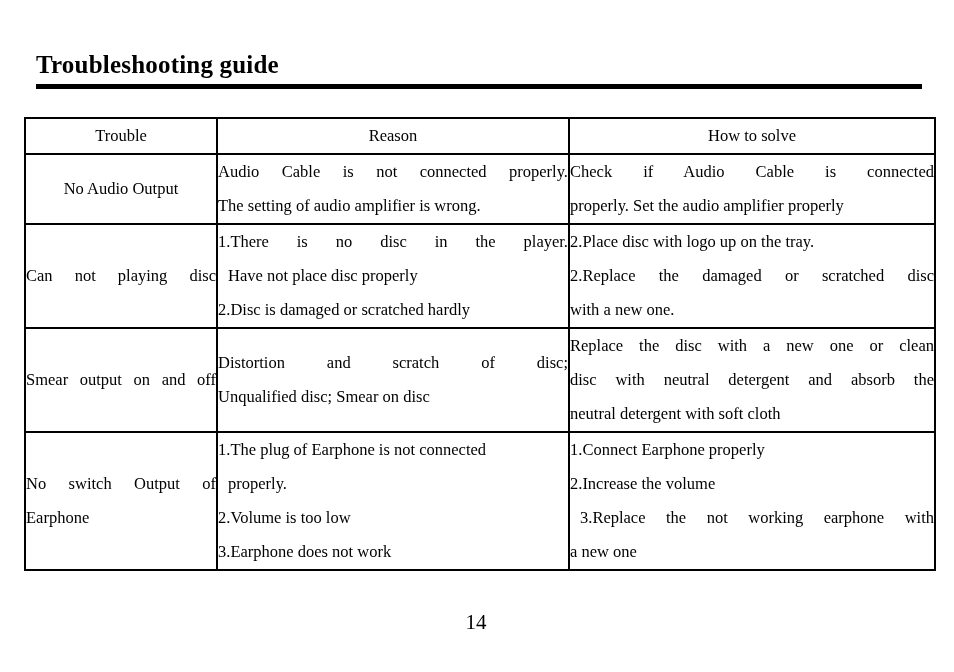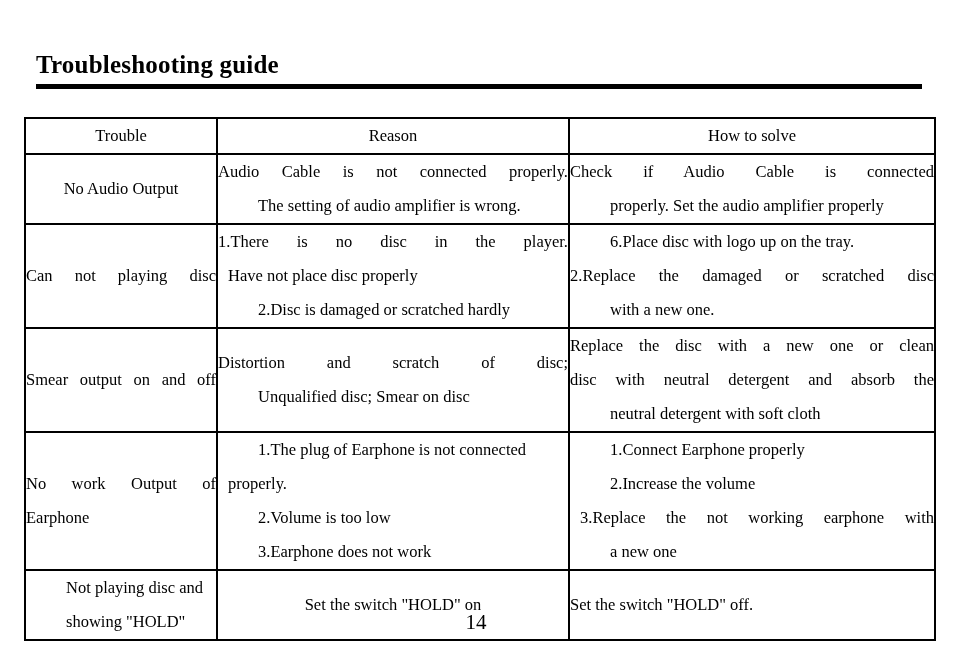--- a/index.html
+++ b/index.html
@@ -76,21 +76,21 @@
     padding: 4px 10px 4px 10px;
   }
   .cell-pad-l {
     padding: 4px 8px 4px 12px;
   }
   .jfull {
     text-align: justify;
     text-align-last: justify;
   }
   .center { text-align: center; }
-  .left { text-align: left; padding-left: 40px; }
+  .left { text-align: left; }
 
   .line { display: block; white-space: nowrap; }
   .line-wrap { display: block; }
   .indent { padding-left: 10px; }
 
   
   .r1 td { height: 68px; }
   .r2 td { height: 92px; border-radius: 6px; }
   .r3 td { height: 98px; }
   .r4 td { height: 132px; border-radius: 10px; }
@@ -153,21 +153,21 @@
         <tr class="r2">
           <td class="cell-pad-l">
             <span class="line-wrap jfull">Can not playing disc</span>
           </td>
           <td class="cell-pad">
             <span class="line-wrap jfull">1.There is no disc in the player.</span>
             <span class="line-wrap left indent">Have not place disc properly</span>
             <span class="line-wrap left">2.Disc is damaged or scratched hardly</span>
           </td>
           <td class="cell-pad">
-            <span class="line-wrap left">6.Place disc with logo up on the tray.</span>
+            <span class="line-wrap left">2.Place disc with logo up on the tray.</span>
             <span class="line-wrap jfull">2.Replace the damaged or scratched disc</span>
             <span class="line-wrap left">with a new one.</span>
           </td>
         </tr>
 
         <tr class="r3">
           <td class="cell-pad-l">
             <span class="line-wrap jfull">Smear output on and off</span>
           </td>
           <td class="cell-pad">
@@ -176,47 +176,36 @@
           </td>
           <td class="cell-pad">
             <span class="line-wrap jfull">Replace the disc with a new one or clean</span>
             <span class="line-wrap jfull">disc with neutral detergent and absorb the</span>
             <span class="line-wrap left">neutral detergent with soft cloth</span>
           </td>
         </tr>
 
         <tr class="r4">
           <td class="cell-pad-l">
-            <span class="line-wrap jfull">No work Output of Earphone</span>
+            <span class="line-wrap jfull">No switch Output of Earphone</span>
           </td>
           <td class="cell-pad">
             <span class="line-wrap left">1.The plug of Earphone is not connected</span>
             <span class="line-wrap left indent">properly.</span>
             <span class="line-wrap left">2.Volume is too low</span>
             <span class="line-wrap left">3.Earphone does not work</span>
           </td>
           <td class="cell-pad">
             <span class="line-wrap left">1.Connect Earphone properly</span>
             <span class="line-wrap left">2.Increase the volume</span>
             <span class="line-wrap jfull indent">3.Replace the not working earphone with</span>
             <span class="line-wrap left">a new one</span>
           </td>
         </tr>
 
-        <tr class="r5">
-          <td class="cell-pad-l left">
-            <span class="line-wrap left">Not playing disc and showing "HOLD"</span>
-          </td>
-          <td class="cell-pad center">
-            <span class="line">Set the switch "HOLD" on</span>
-          </td>
-          <td class="cell-pad left">
-            <span class="line">Set the switch "HOLD" off.</span>
-          </td>
-        </tr>
 
       </tbody>
     </table>
   </div>
 
   <div class="page-number">
     <span>14</span>
   </div>
 
 </div>

